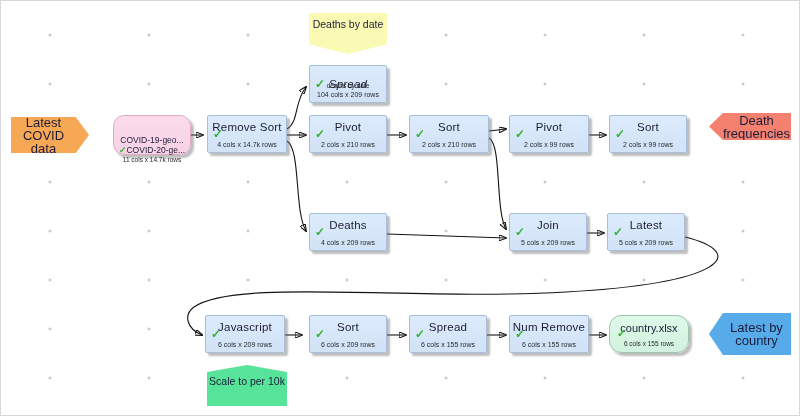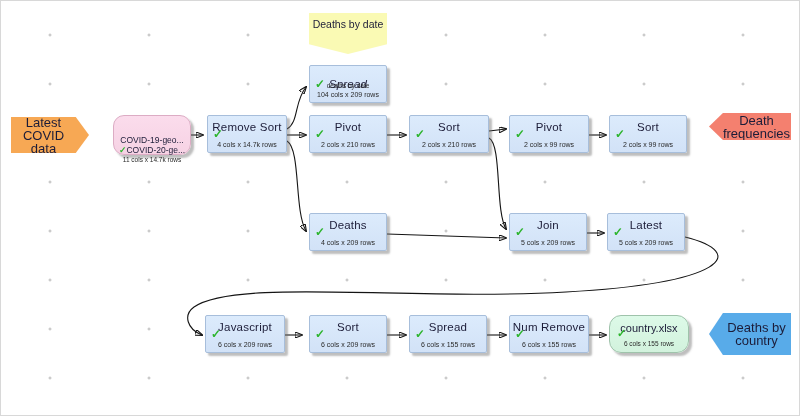--- a/index.html
+++ b/index.html
@@ -102,25 +102,28 @@
     <path marker-end="url(#arrow)" d="M588,334 L605,334"></path>
   </svg>
 
   <div class="marker orange point-right" style="left:10px;top:116px;width:78px;height:36px;">
     <span>Latest COVID data</span>
   </div>
   <div class="marker red point-left" style="left:708px;top:112px;width:82px;height:27px;">
     <span>Death frequencies</span>
   </div>
   <div class="marker blue point-left" style="left:708px;top:312px;width:82px;height:42px;">
-    <span>Deaths by country</span>
+    <span>Latest by country</span>
   </div>
 
   <div class="note point-bottom" style="left:308px;top:12px;width:78px;height:41px;">
     <span>Deaths by date</span>
+  </div>
+  <div class="note point-top" style="left:206px;top:364px;width:80px;height:41px;">
+    <span>Scale to per 10k</span>
   </div>
 
   <div class="source" style="left:112px;top:114px;width:78px;height:40px;">
     <div class="line">COVID-19-geo...</div>
     <div class="line"><span class="check-inline">✓</span><span>COVID-20-ge...</span></div>
     <div class="stats">11 cols x 14.7k rows</div>
   </div>
 
   <div class="node" style="left:206px;top:114px;width:80px;height:38px;">
     <span class="check">✓</span>

